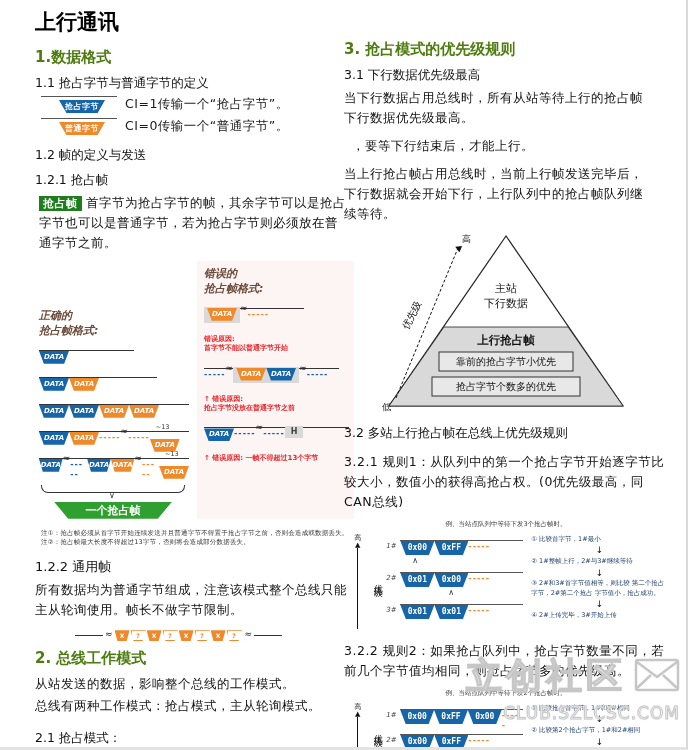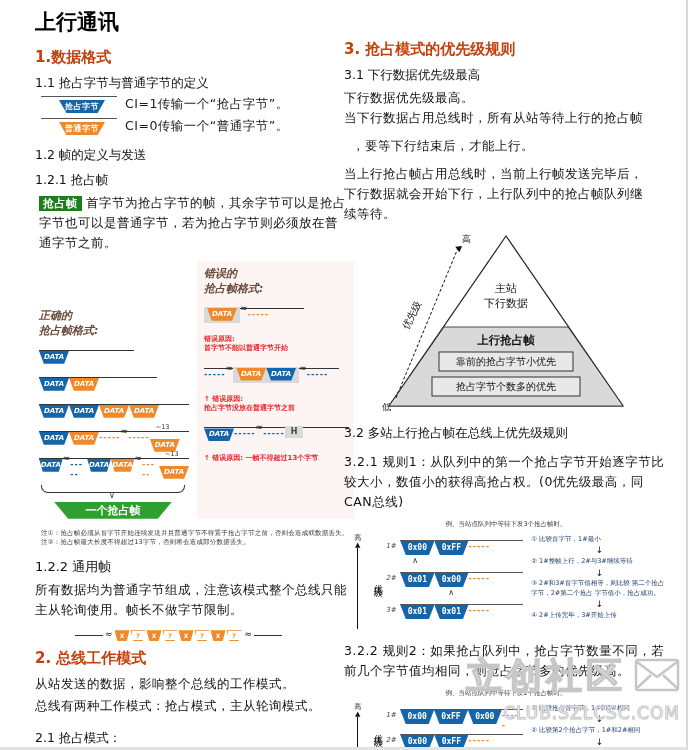--- a/index.html
+++ b/index.html
@@ -2,21 +2,21 @@
 <html><head>
 <meta charset="utf-8">
 <style>
   html,body{margin:0;padding:0;background:#fff;}
   .page{position:relative;width:688px;height:750px;background:#fff;overflow:hidden;
         font-family:"DejaVu Sans",sans-serif;color:#1a1a1a;
         border-right:2px solid #d9d9d9;border-bottom:3px solid #e3e3e3;box-sizing:border-box;}
   .col-left{position:absolute;left:35px;top:8px;width:315px;}
   .col-right{position:absolute;left:344px;top:40px;width:324px;}
   h1{font-size:21px;margin:0 0 10px 0;font-weight:bold;color:#000;}
-  h2{font-size:15px;margin:12px 0 6px 0;font-weight:bold;color:#c2410c;}
+  h2{font-size:15px;margin:12px 0 6px 0;font-weight:bold;color:#4d7c0f;}
   .sub{font-size:12.5px;margin:8px 0 4px 0;color:#111;}
   .body-text{font-size:12.5px;line-height:1.6;margin:2px 0;color:#111;letter-spacing:.5px;}
   
   .def-row{display:flex;align-items:center;margin:3px 0 5px 6px;font-size:12.5px;letter-spacing:.5px;}
   .def-line{width:76px;border-top:1px solid #555;padding:0 0 0 18px;box-sizing:border-box;}
   .trap{clip-path:polygon(0 0,100% 0,84% 100%,16% 100%);color:#fff;font-weight:bold;
         text-align:center;display:inline-block;}
   .badge-trap{width:46px;height:13px;font-size:8px;line-height:13px;}
   .green-badge{background:#1e7e1e;color:#fff;font-size:11px;padding:1px 4px;font-weight:bold;}
   
@@ -218,22 +218,22 @@
       </div>
     <div class="sub" style="margin-top:14px;">2.1 抢占模式：</div>
     <p class="body-text">所有从站上行数据，必须全是抢占帧组成。</p>
 
   </div>
 
   <div class="col-right">
     <h2 style="margin-top:0;">3.  抢占模式的优先级规则</h2>
     <div class="sub">3.1 下行数据优先级最高</div>
     <div id="s31-lines">
+        <p class="body-text" style="margin: 0px;">当下行数据占用总线时，所有从站等待上行的抢占帧</p>
         <p class="body-text" style="margin: 0px;">下行数据优先级最高。</p>
-        <p class="body-text" style="margin: 0px;">当下行数据占用总线时，所有从站等待上行的抢占帧</p>
         <p class="body-text" style="margin: 8px;">，要等下行结束后，才能上行。</p>
         <p class="body-text" style="margin: 0px;">当上行抢占帧占用总线时，当前上行帧发送完毕后，</p>
         <p class="body-text" style="margin: 0px;">下行数据就会开始下行，上行队列中的抢占帧队列继</p>
         <p class="body-text" style="margin: 0px;">续等待。</p>
       </div>
 
     <div class="pyramid-wrap">
       <svg width="300" height="185" viewBox="0 0 300 185">
         <defs>
           <marker id="ah" markerWidth="7" markerHeight="7" refX="3.5" refY="3" orient="auto">

